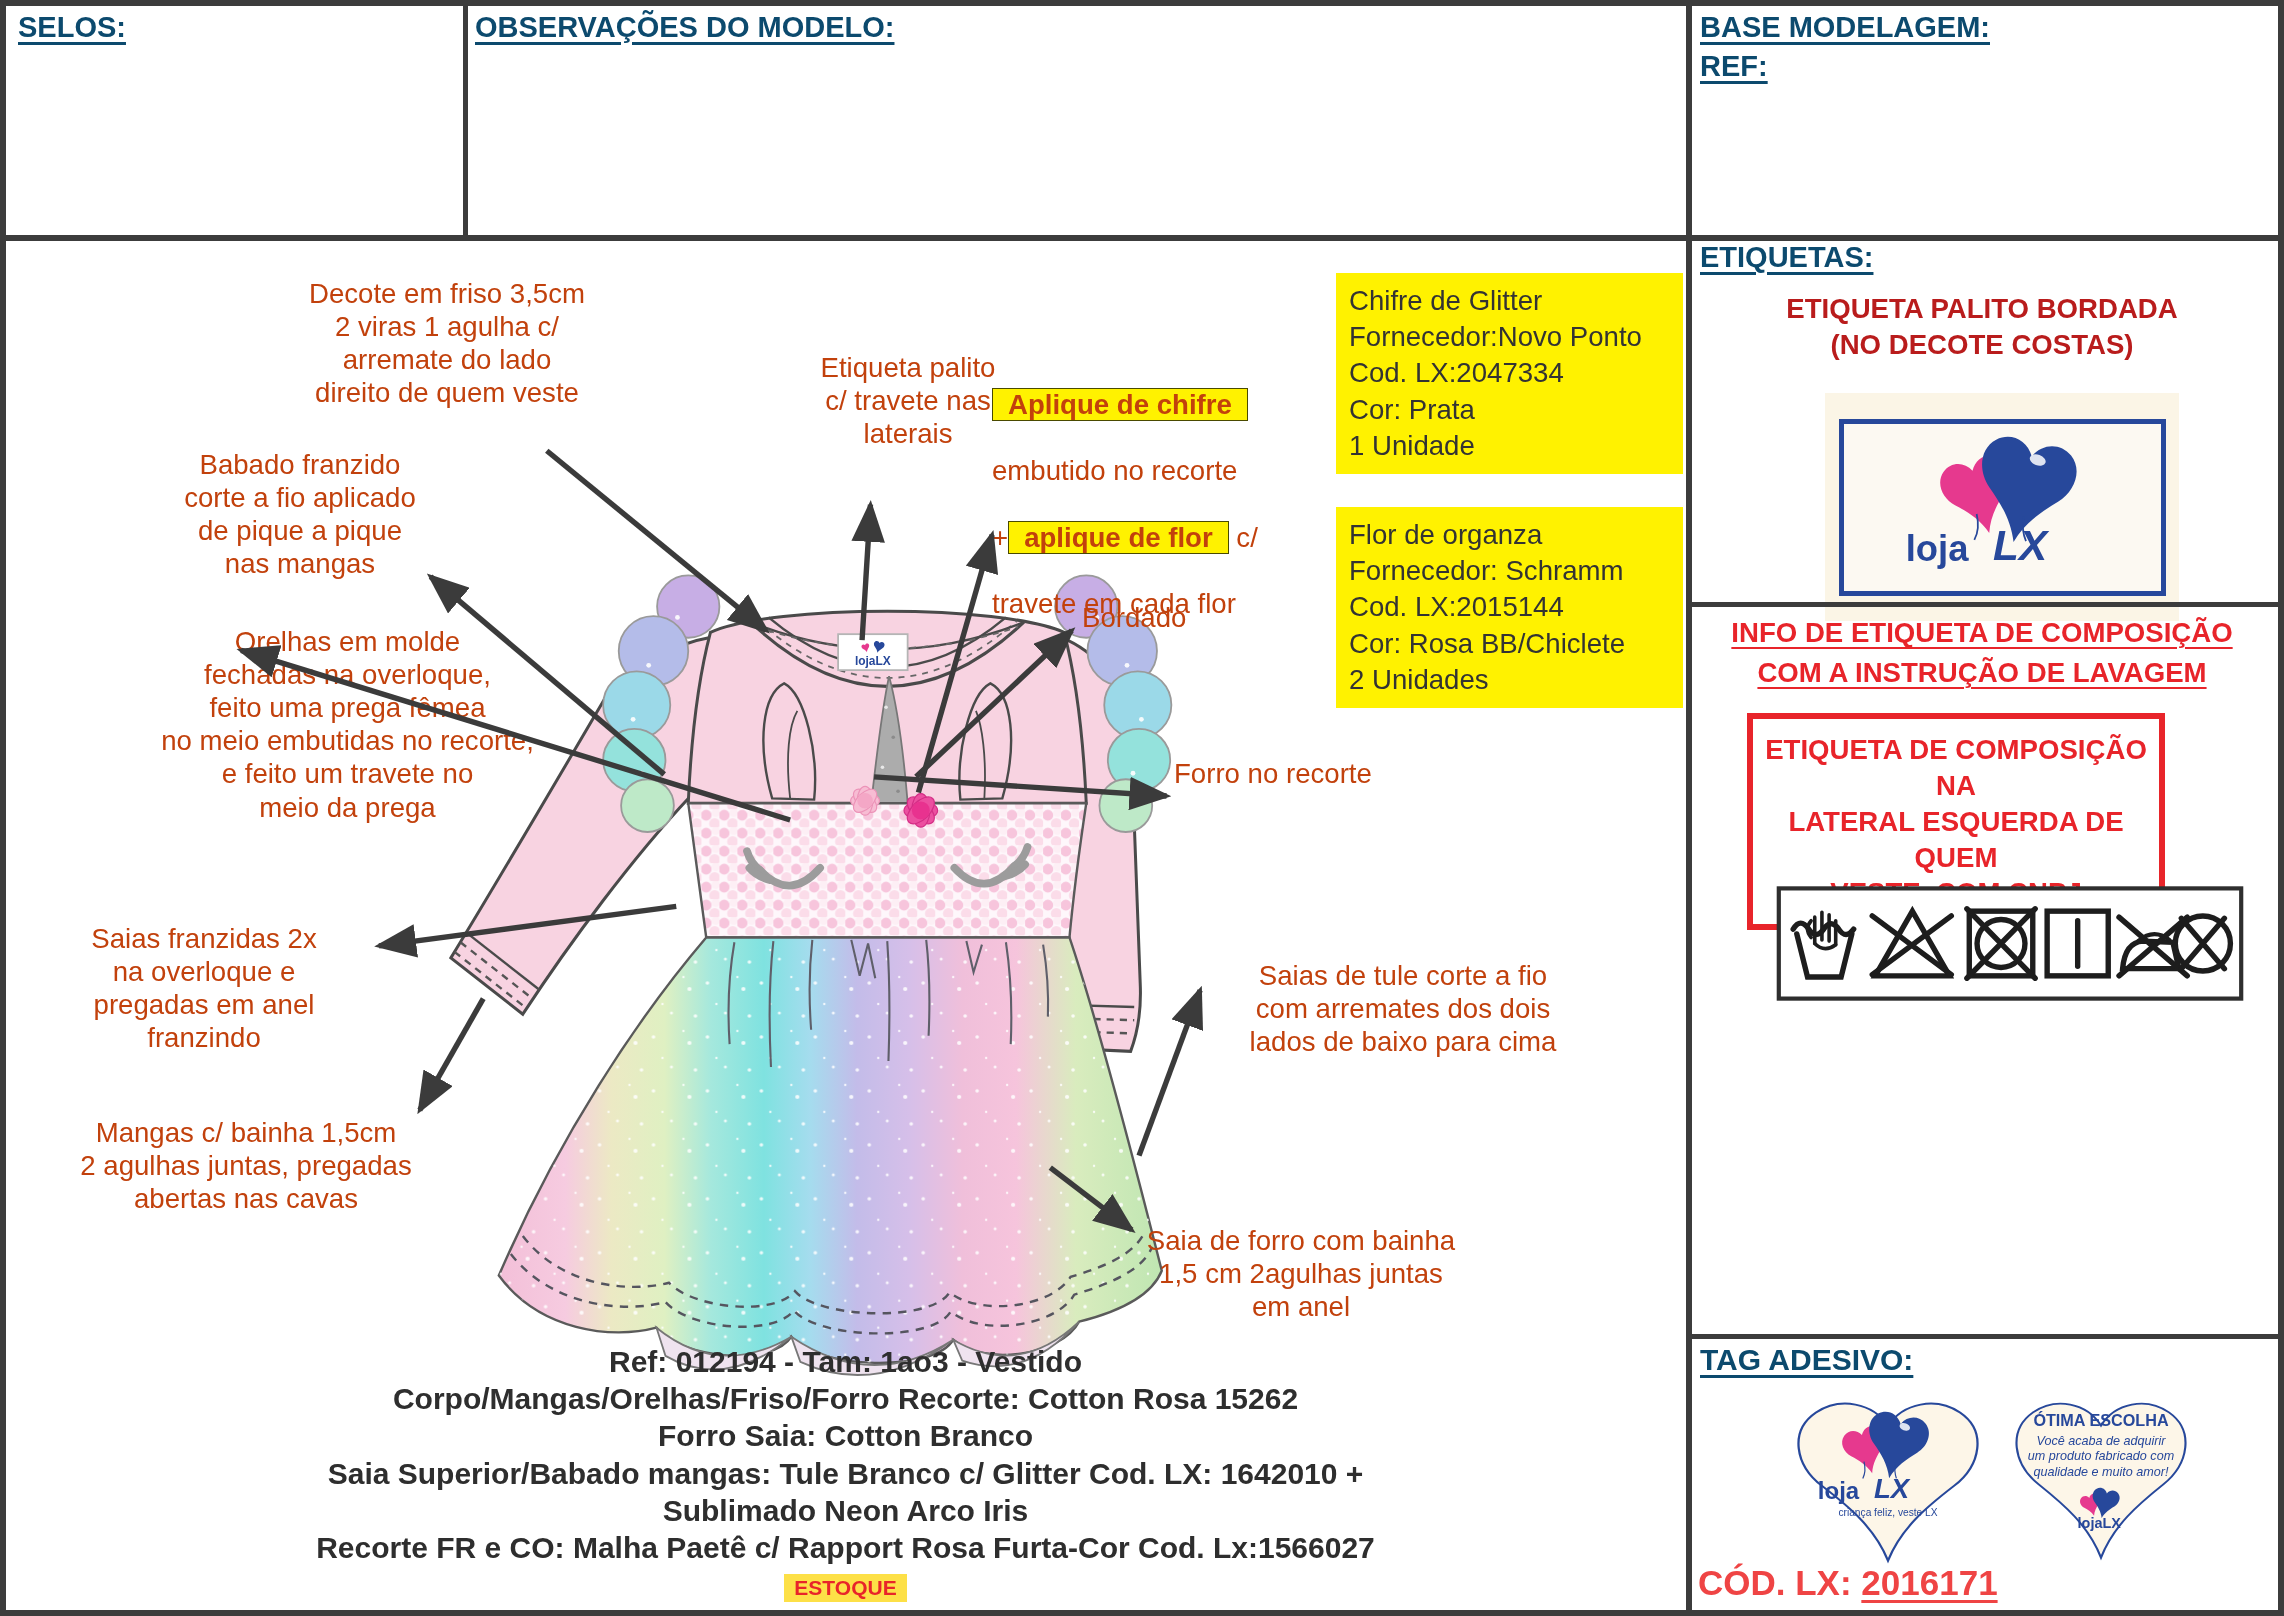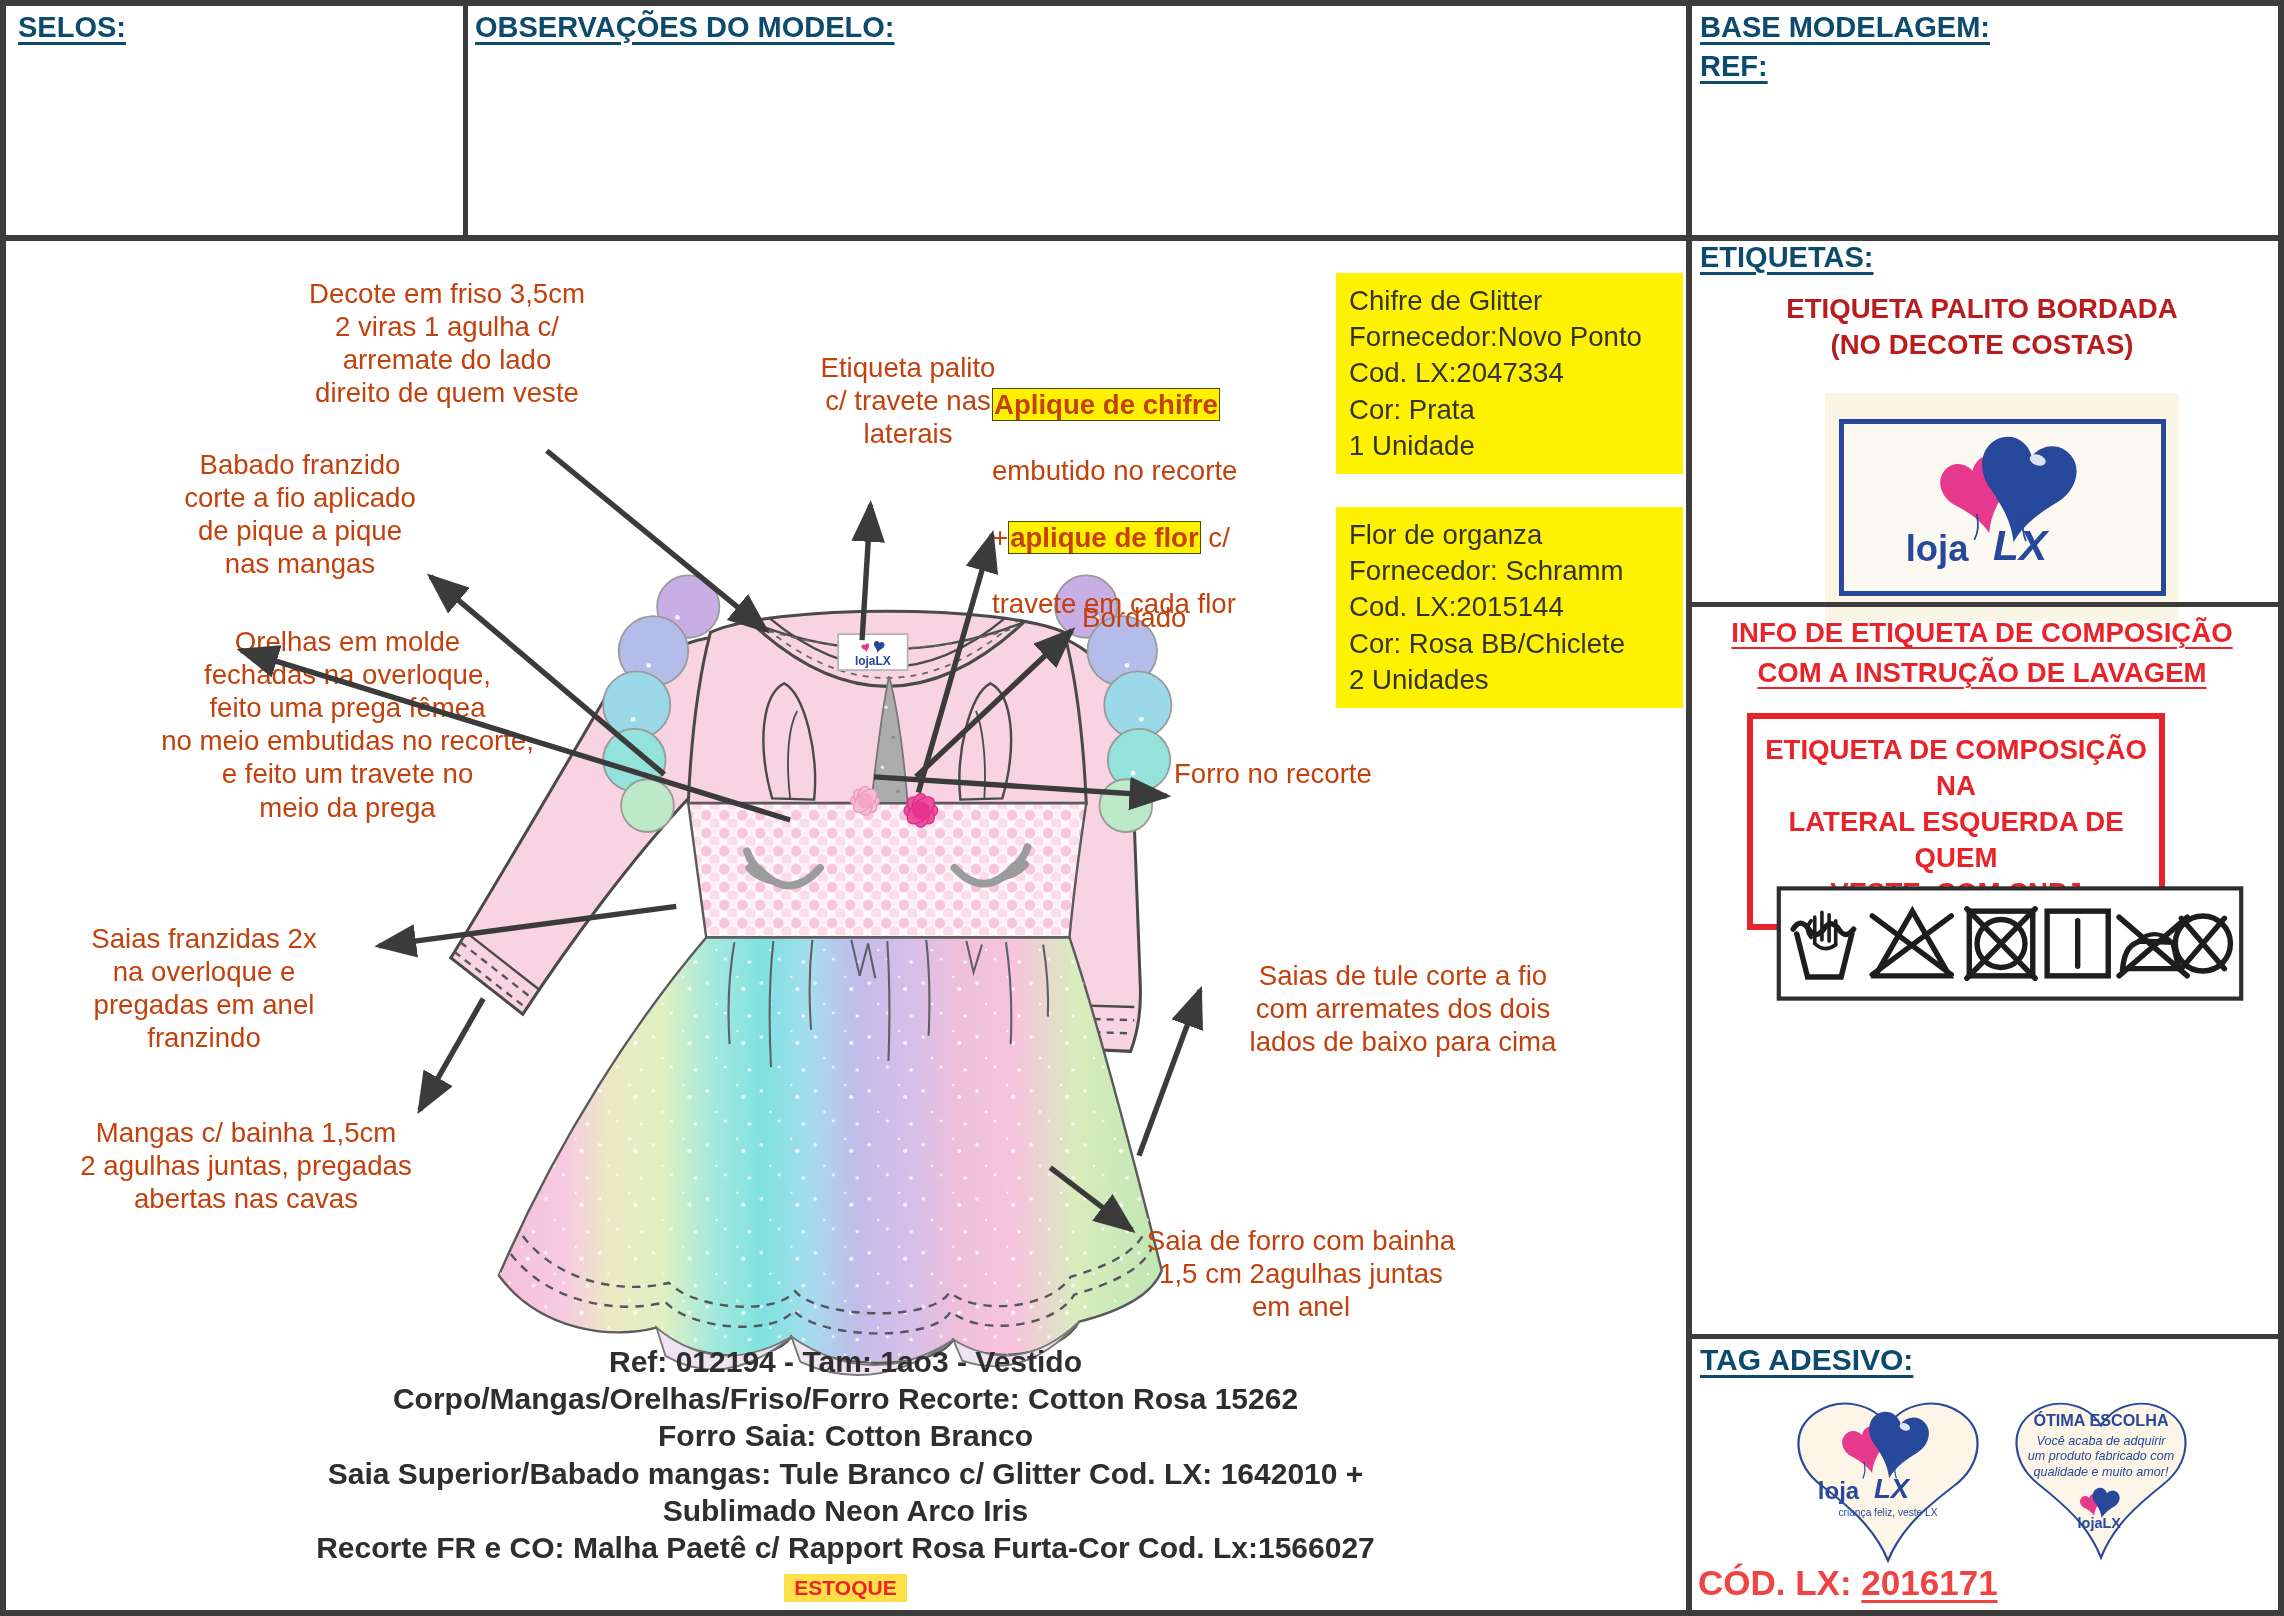--- a/index.html
+++ b/index.html
@@ -8,21 +8,21 @@
     font-family:"Liberation Sans",sans-serif;color:#3a3a3a;overflow:hidden;
   }
   .frame{position:absolute;left:0;top:0;width:2284px;height:1616px;
     border:6px solid #3c3c3c;box-sizing:border-box;z-index:4;pointer-events:none;}
   .line{position:absolute;background:#3c3c3c;z-index:4;}
   .hd{font-weight:bold;font-size:29px;color:#0c4a6e;
       text-decoration:underline;text-decoration-thickness:3px;text-underline-offset:5.4px;}
   .ann{position:absolute;font-size:27.6px;line-height:1.2;color:#c2410c;
        white-space:pre-line;text-align:center;z-index:2;}
   .ann.left{text-align:left;}
-  .hl{background:#fff200;border:1.8px solid #4a4a00;padding:0 1px;font-weight:bold;}
+  .hl{background:#fff200;border:1.8px solid #4a4a00;padding:0 15px;font-weight:bold;}
   .supply{position:absolute;left:1336px;width:321px;background:#fff200;
           font-size:27.6px;line-height:1.32;padding:9.6px 13px;color:#333;
           white-space:pre-line;z-index:2;}
   .bottom-block{position:absolute;left:72px;top:1343px;width:1547px;text-align:center;
           font-weight:bold;font-size:30px;line-height:1.24;color:#2e2e2e;z-index:2;}
   .stock{display:inline-block;background:#fde047;color:#e8242a;font-weight:bold;
          font-size:21px;padding:1.2px 10.8px;margin-top:4.8px;}
   .rc{position:absolute;z-index:2;}
   .center{text-align:center;}
   .palito-head{font-weight:bold;font-size:27.6px;color:#b91c1c;line-height:1.3;}

